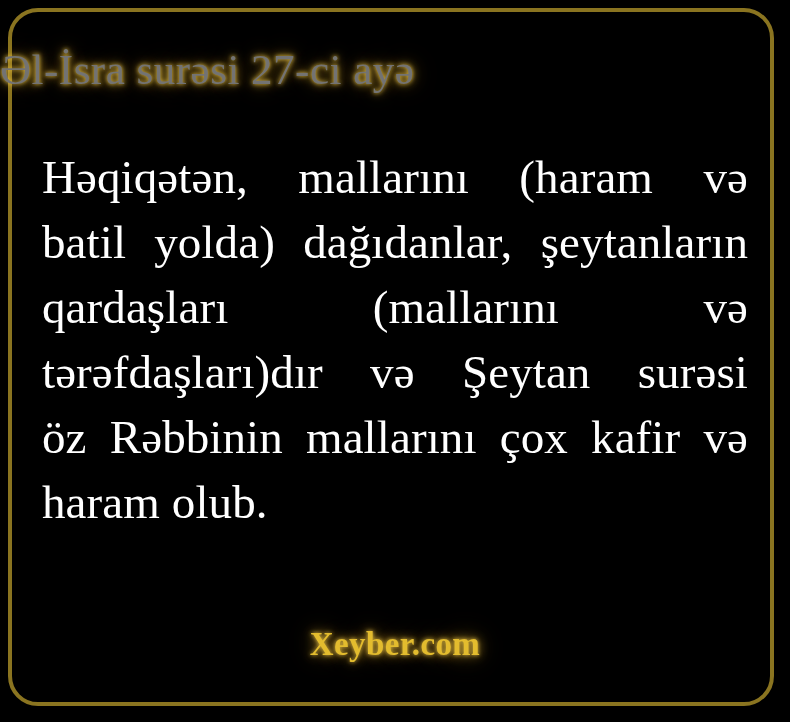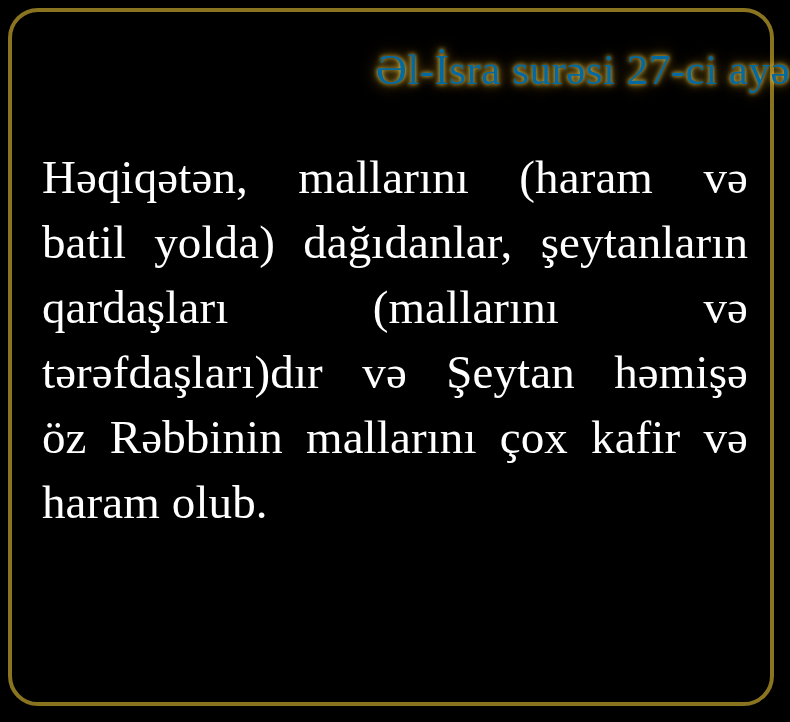--- a/index.html
+++ b/index.html
@@ -34,24 +34,24 @@
     border-radius: 30px;
     box-sizing: border-box;
     pointer-events: none;
   }
 
   #title {
     position: absolute;
     left: 0;
     top: 44px;
     width: 790px;
-    text-align: right;
+    text-align: left;
     font-size: 43px;
     line-height: 52px;
-    color: #0369a1;
+    color: #737373;
     letter-spacing: 0.5px;
     text-shadow:
       0 0 4px rgba(240,200,70,0.95),
       0 0 10px rgba(235,190,60,0.75),
       0 0 20px rgba(220,170,40,0.45),
       0 0 34px rgba(200,150,30,0.28);
     white-space: nowrap;
   }
 
   #body-text {
@@ -102,19 +102,20 @@
 <div id="card">
 
   <div id="frame"></div>
 
   <div id="title">Əl-İsra surəsi 27-ci ayə</div>
 
   <div id="body-text">
     <span class="bodyline">Həqiqətən,  mallarını  (haram  və</span>
     <span class="bodyline">batil  yolda)  dağıdanlar,  şeytanların</span>
     <span class="bodyline">qardaşları            (mallarını            və</span>
-    <span class="bodyline">tərəfdaşları)dır  və  Şeytan  həmişə</span>
+    <span class="bodyline">tərəfdaşları)dır  və  Şeytan  surəsi</span>
     <span class="bodyline">öz  Rəbbinin  mallarını  çox  kafir  və</span>
     <span class="bodyline last">haram olub.</span>
   </div>
 
+  <div id="footer">Xeyber.com</div>
 
 </div>
 
 </body></html>

